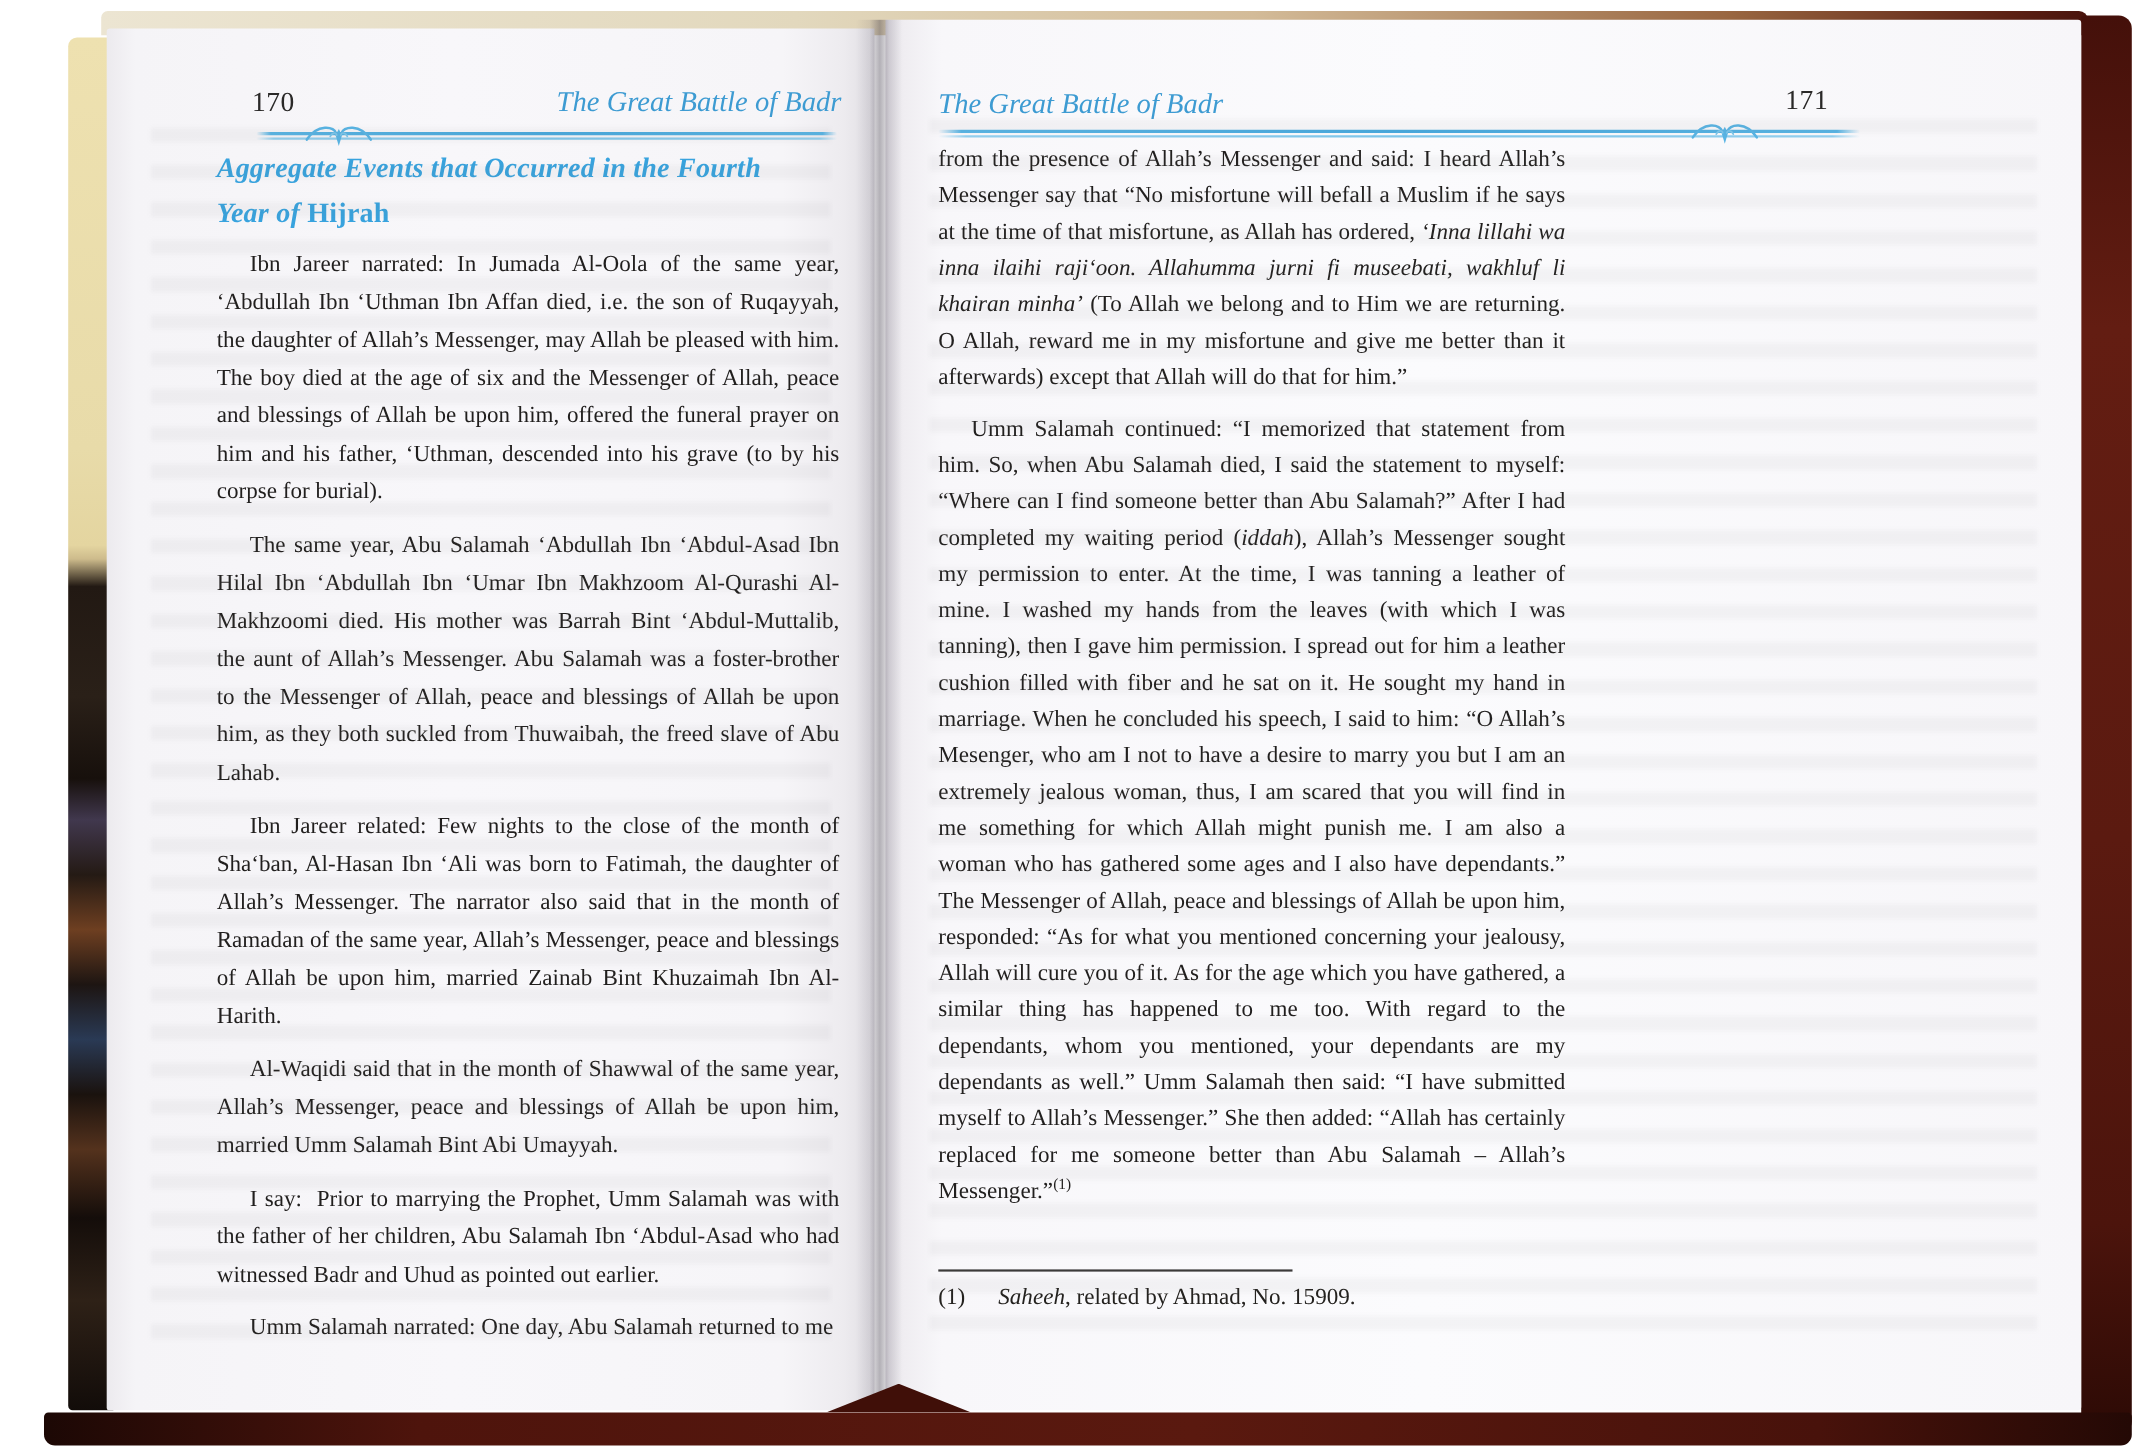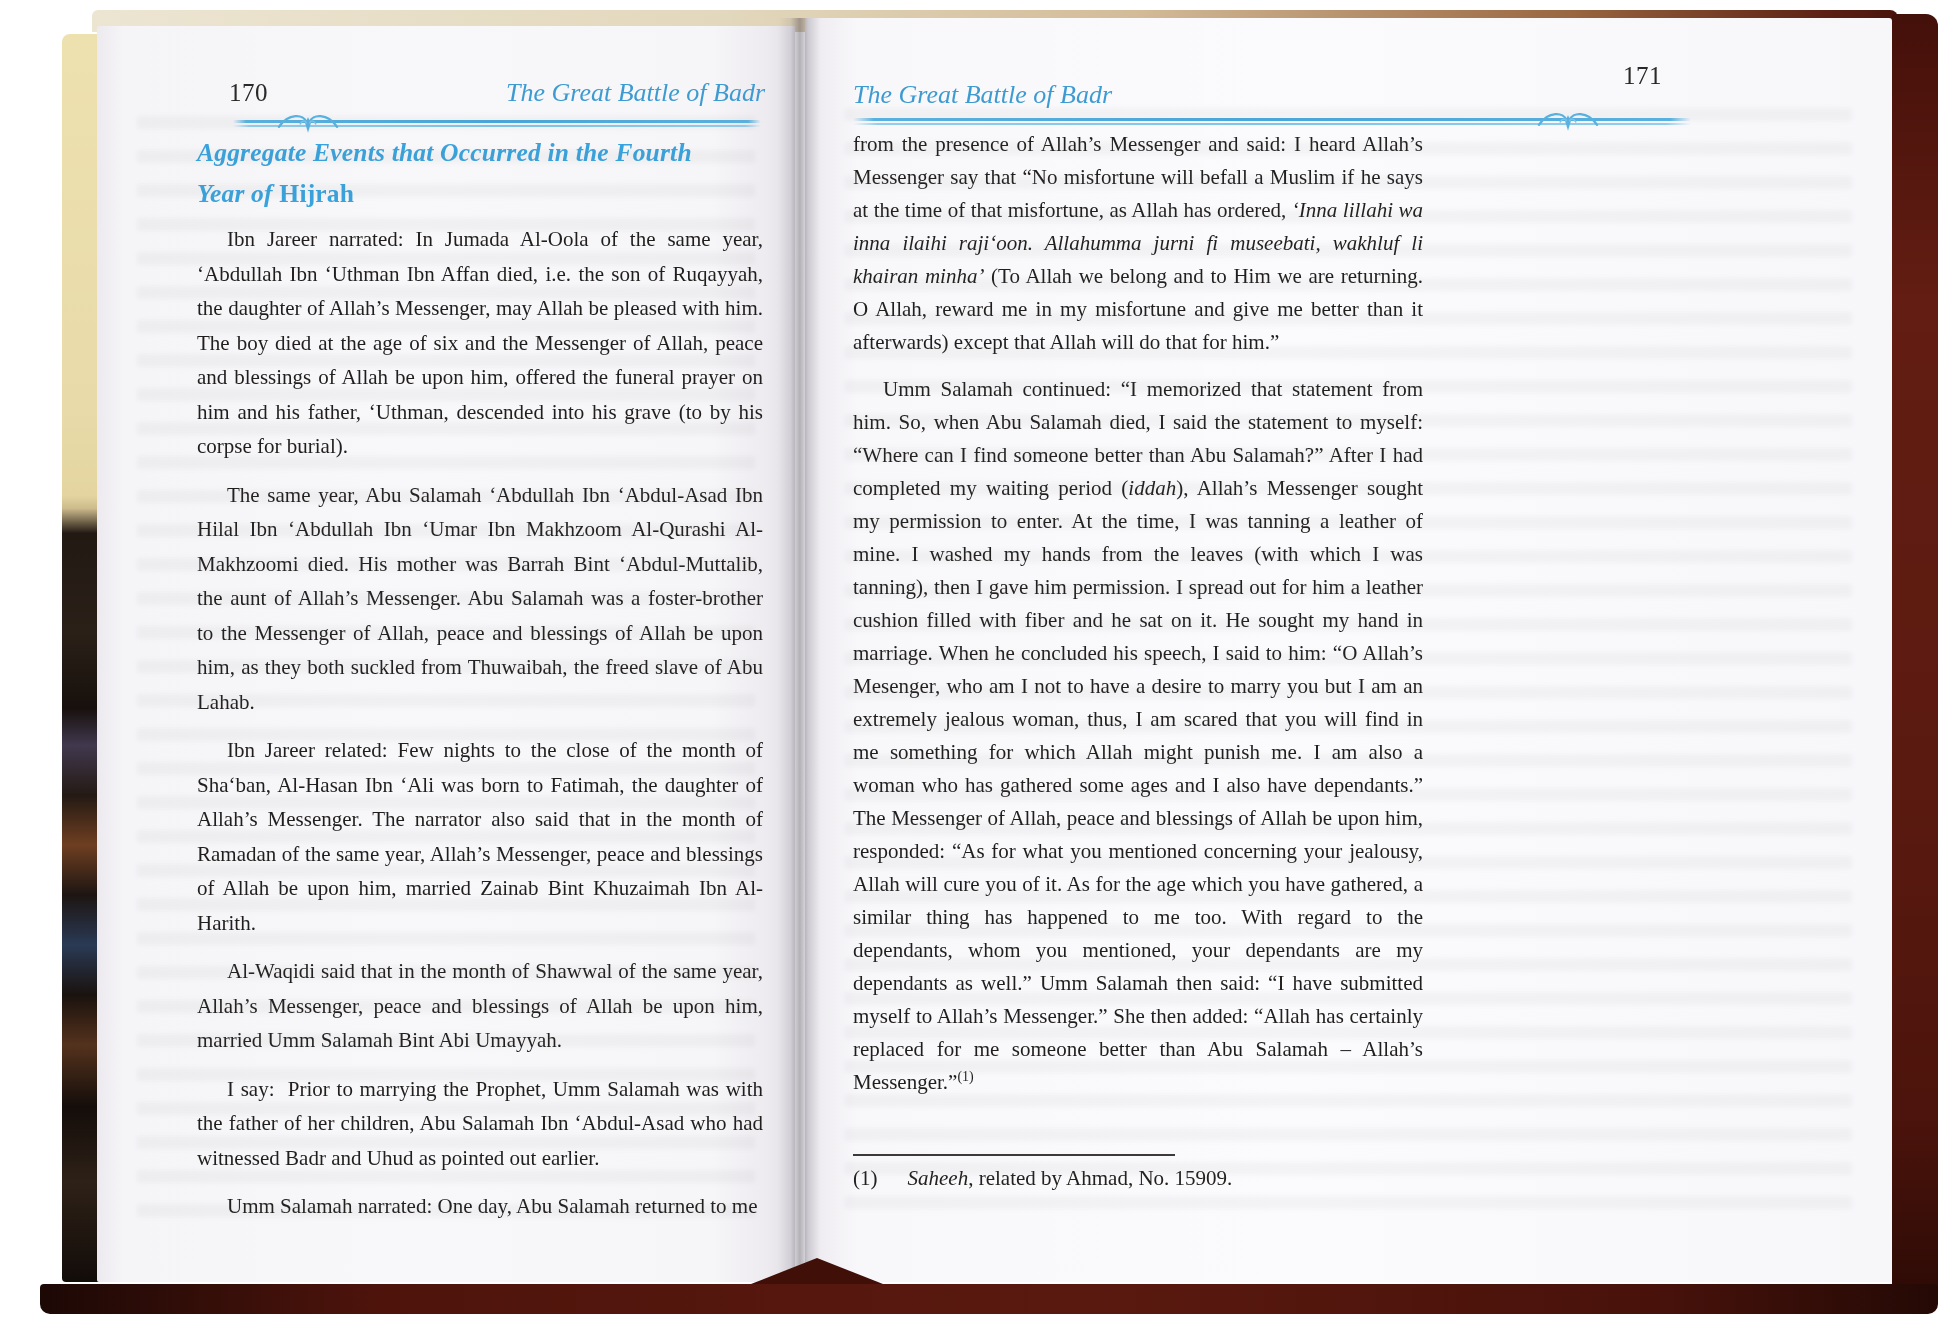--- a/index.html
+++ b/index.html
@@ -45,21 +45,21 @@
       rgba(45,38,55,0.36) 52%, rgba(70,62,80,0.12) 72%, rgba(70,62,80,0) 100%); }
   .gutter-fold { left:742px; top:1258px; width:150px; height:26px; background:#400f08;
     clip-path:polygon(6% 100%, 50% 0%, 94% 100%); }
 
   
   .pagenum { font-size:25px; color:#2a2928; letter-spacing:0.5px; }
   .runhead { font-style:italic; font-size:26px; color:var(--accent); }
   .header-left { left:132px; top:52px; width:536px; display:flex;
     justify-content:space-between; align-items:baseline; }
   .runhead-right { left:48px; top:62px; }
-  .pagenum-right { left:818px; top:44px; }
+  .pagenum-right { left:818px; top:60px; }
 
   .rule { height:9px; }
   .rule-left  { left:136px; top:94px;  width:528px; }
   .rule-right { left:48px;  top:100px; width:838px; }
   .rline { position:absolute; left:0; right:0; border-radius:2px; }
   .rline1 { top:0; height:3px;
     background:linear-gradient(90deg, rgba(88,180,228,0) 0%, var(--rule) 2.5%, #47a9de 50%, var(--rule) 97.5%, rgba(88,180,228,0) 100%); }
   .rline2 { top:5px; height:2px;
     background:linear-gradient(90deg, rgba(147,207,238,0) 0%, var(--rule2) 3%, #7ec6ea 50%, var(--rule2) 97%, rgba(147,207,238,0) 100%); }
   .ornament { position:absolute; width:62px; height:26px; top:-10px; }

